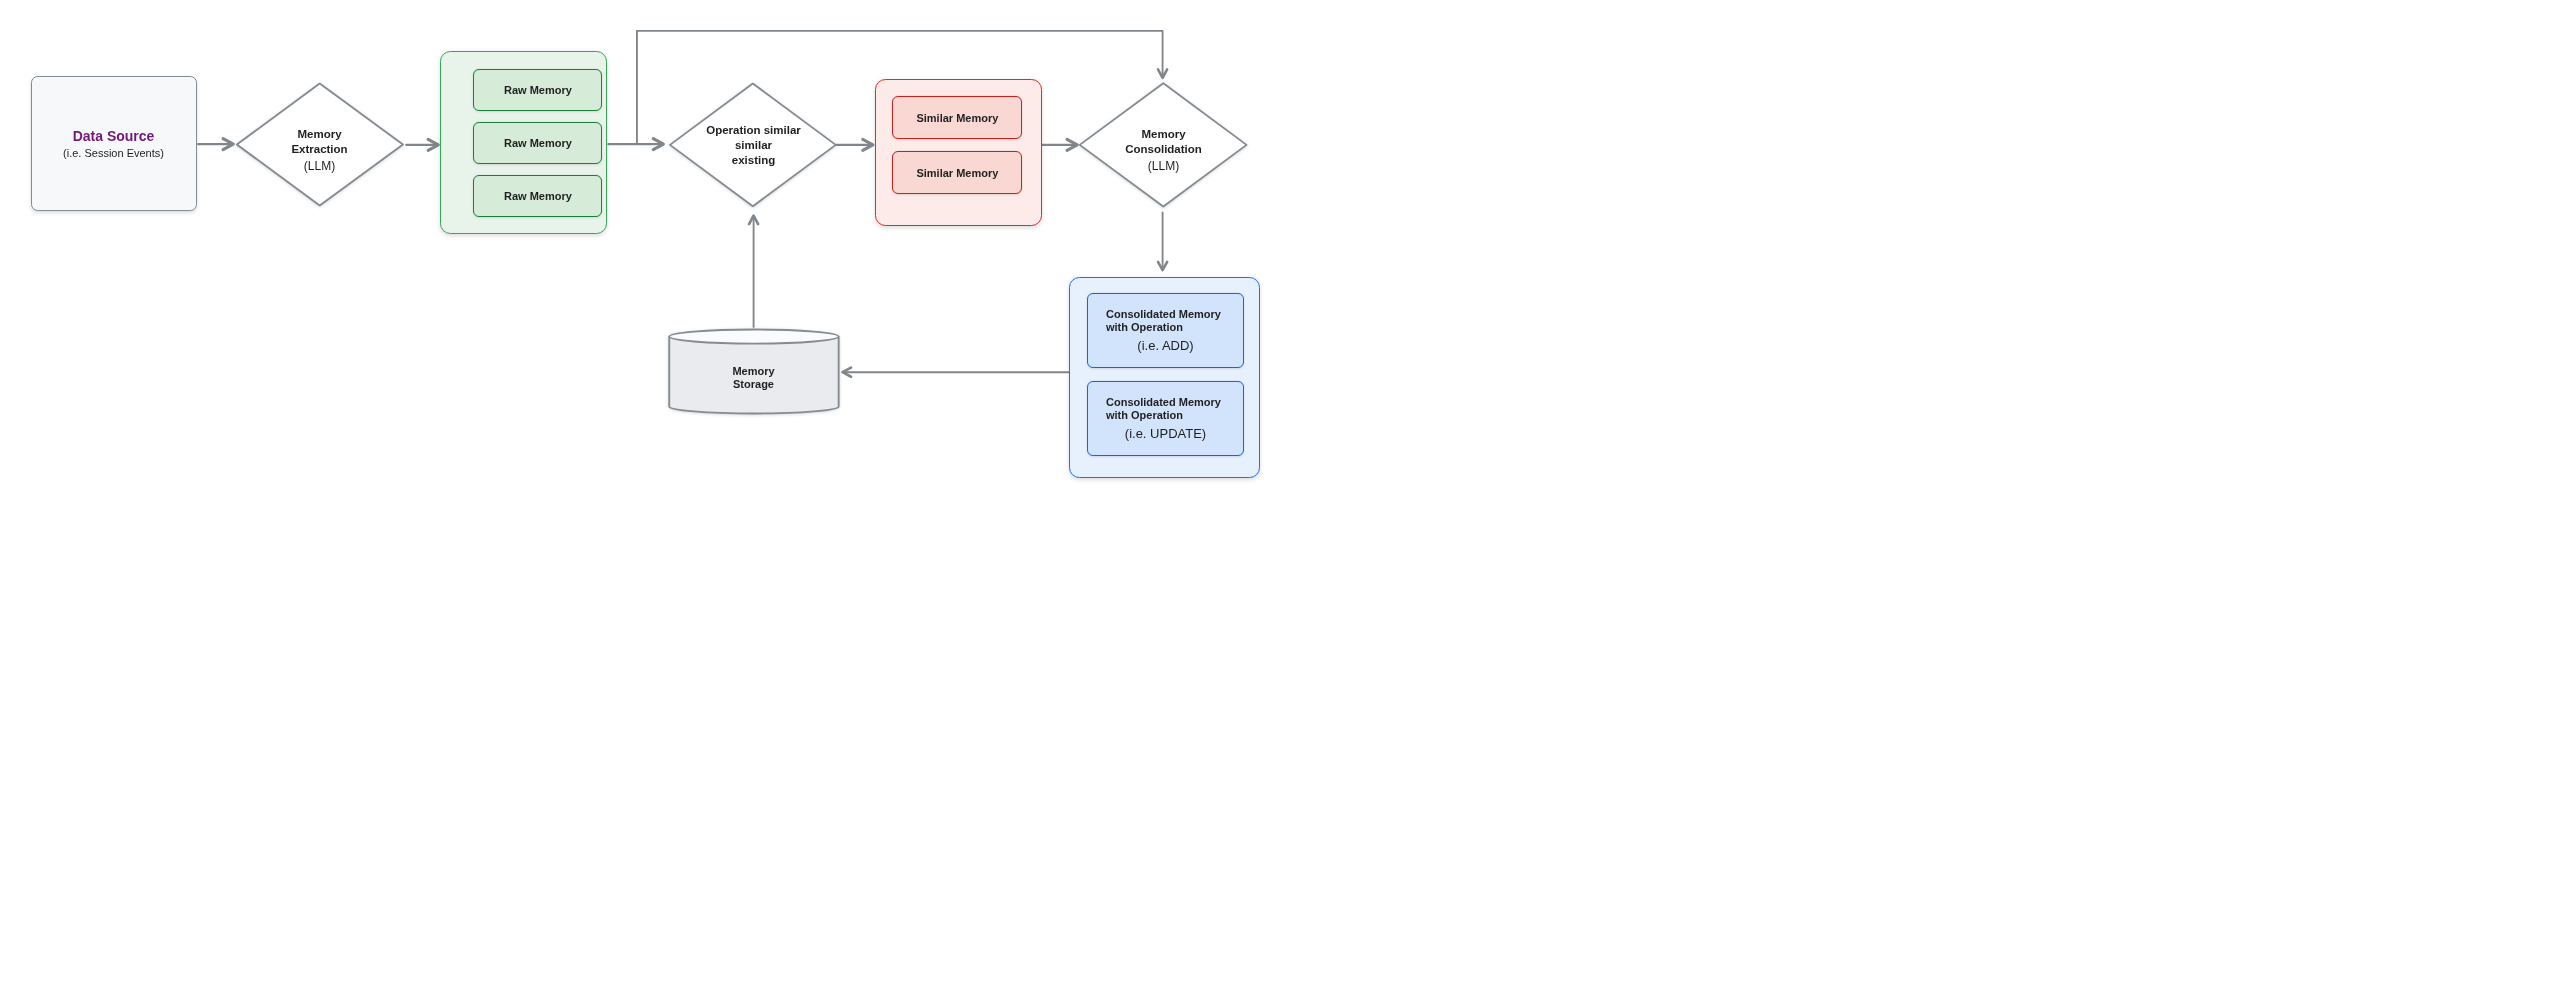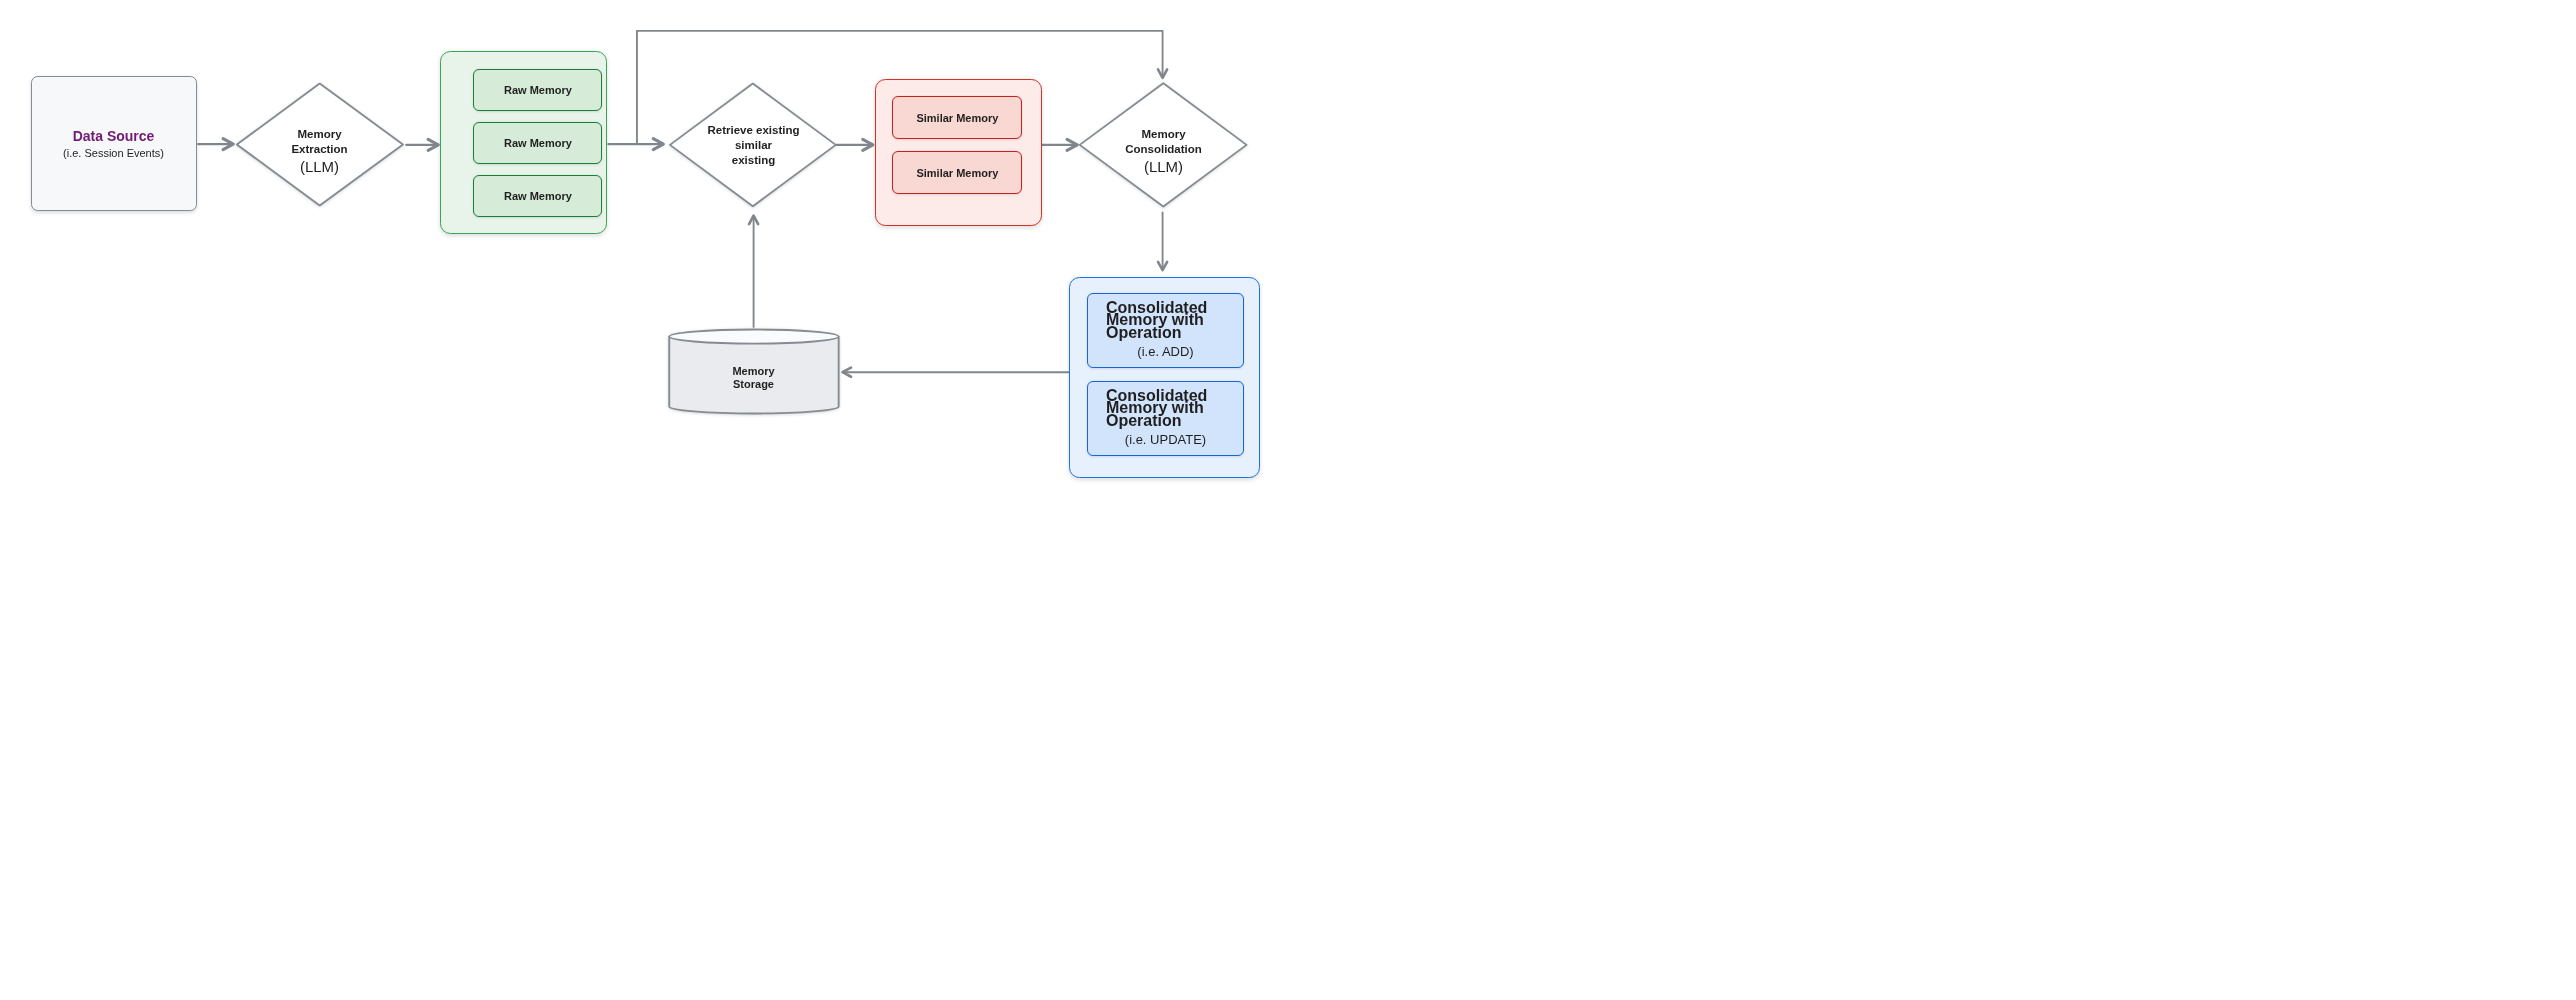--- a/index.html
+++ b/index.html
@@ -25,26 +25,26 @@
     position:absolute;box-sizing:border-box;border-radius:6px;
     display:flex;flex-direction:column;align-items:center;justify-content:center;
     font-size:11px;font-weight:600;box-shadow:0 0.7px 2.2px rgba(60,64,67,.15);
   }
   .green-group{left:440px;top:51px;width:167px;height:183px;background:#e8f4ea;border:1.5px solid #34a853;}
   .green-group .chip{left:16.4px;width:129px;height:42px;background:#d6ecd9;border:1.5px solid #188038;margin-left:16px;}
   .red-group{left:875px;top:79px;width:167px;height:147px;background:#fcebe9;border:1.5px solid #d93025;}
   .red-group .chip{left:16.4px;width:130px;height:43px;background:#f9d7d3;border:1.5px solid #c5221f;}
   .blue-group{left:1069px;top:277px;width:191px;height:201px;background:#e7f0fd;border:1.5px solid #1a73e8;}
   .blue-group .chip{left:17px;width:157px;height:75px;background:#d2e3fc;border:1.5px solid #1967d2;}
-  .blue-group .chip .t{display:block;width:119px;font-size:16px;font-weight:600;line-height:12.6px;}
+  .blue-group .chip .t{display:block;width:119px;font-size:11px;font-weight:600;line-height:12.6px;}
   .blue-group .chip .s{font-size:13px;font-weight:400;margin-top:4.5px;}
 
   
   .dia-label{width:149px;line-height:15px;font-size:11.5px;font-weight:600;}
-  .dia-label .s{display:block;font-size:15px;font-weight:400;margin-top:1.5px;}
+  .dia-label .s{display:block;font-size:12px;font-weight:400;margin-top:1.5px;}
   .cyl-label{width:89px;line-height:13.4px;font-size:11px;font-weight:600;}
 
   .shape{filter:drop-shadow(0 1.5px 2px rgba(60,64,67,.22));}
 </style>
 </head>
 <body>
 
 <div class="canvas">
 
   <svg class="wires" width="1288" height="500" viewBox="0 0 1732 673">
@@ -91,21 +91,21 @@
     </div>
     <div class="chip" style="top:70px;">
       <span>Raw Memory</span>
     </div>
     <div class="chip" style="top:123px;">
       <span>Raw Memory</span>
     </div>
   </div>
 
   <div class="label dia-label" style="left:679px;top:123px;">
-    <span>Retrieve existing</span><br>
+    <span>Operation similar</span><br>
     <span>similar</span><br>
     <span>existing</span>
   </div>
 
   <div class="node group red-group">
     <div class="chip" style="top:16.4px;">
       <span>Similar Memory</span>
     </div>
     <div class="chip" style="top:71px;">
       <span>Similar Memory</span>

